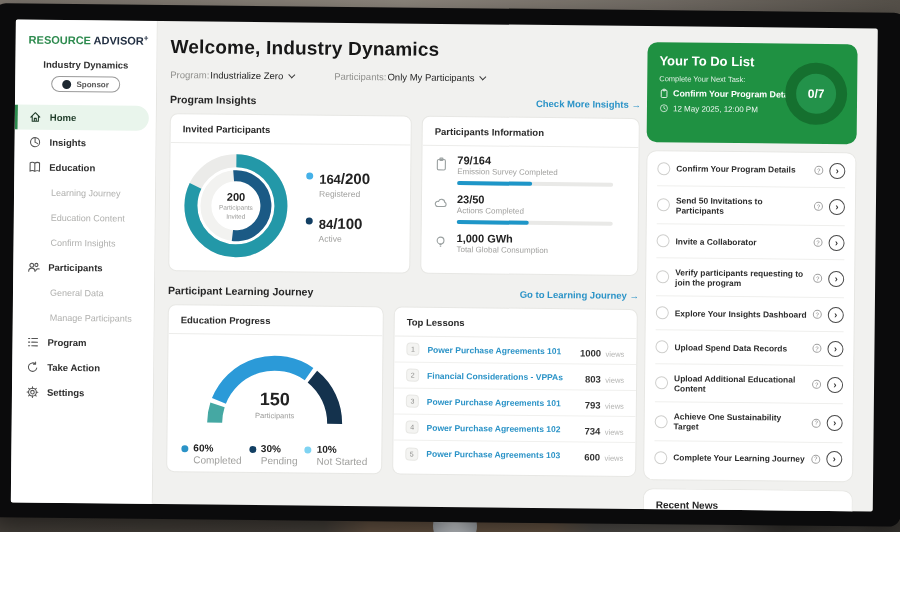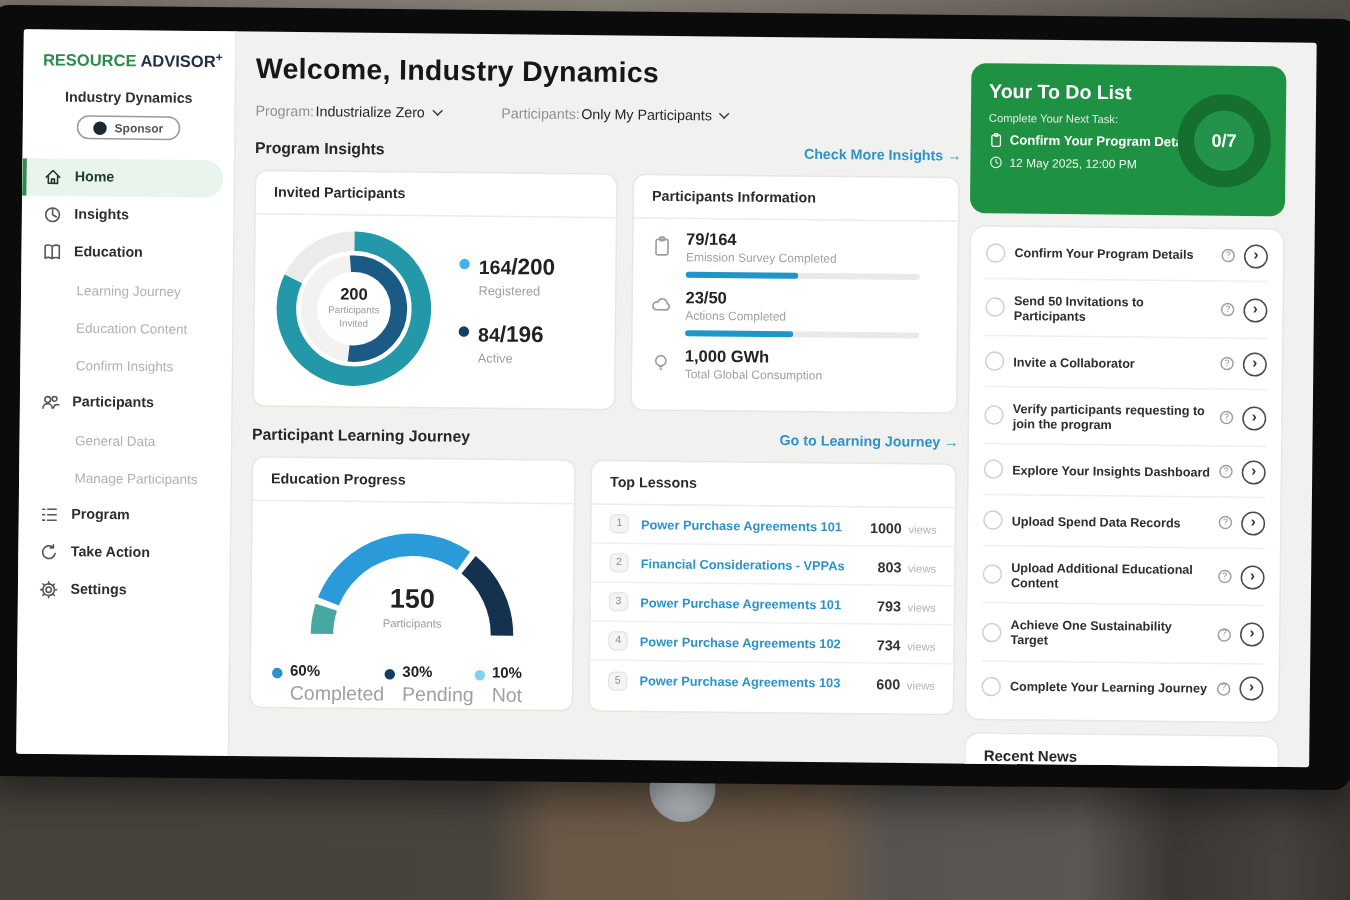--- a/index.html
+++ b/index.html
@@ -1,18 +1,18 @@
 <!DOCTYPE html>
 <html><head>
 <meta charset="utf-8">
 <style>
   * { margin:0; padding:0; box-sizing:border-box; }
   body { width:900px; height:600px; font-family:"Liberation Sans", sans-serif; overflow:hidden; }
 
-  .stage{position:relative;width:900px;height:600px;overflow:hidden;
+  .stage{position:relative;width:900px;height:532px;overflow:hidden;
     background:linear-gradient(90deg,#46413b 0%,#48433d 36%,#6b5847 41%,#6e5b49 61%,#575450 66%,#5b5752 80%,#3b3834 87%,#45423e 95%,#393632 100%);}
   .bg-top{position:absolute;top:0;left:0;right:0;height:14px;
     background:linear-gradient(90deg,#7c756d,#8d867d 45%,#6f6962 75%,#555049);}
   .stand-knob{position:absolute;left:433px;top:504px;width:44px;height:44px;border-radius:50%;
     background:radial-gradient(circle at 50% 35%,#e8ebee,#b9bec3 55%,#83888d);z-index:1;}
 
   .monitor{position:absolute;left:-6px;top:8px;width:912px;height:514px;background:#0b0b0c;
     border-radius:12px;z-index:2;transform:rotate(0.6deg);transform-origin:50% 0;
     box-shadow:0 10px 26px rgba(0,0,0,.5);}
   .screen{position:absolute;left:22px;top:16px;right:28px;bottom:15px;background:#f1f1ef;
@@ -75,21 +75,21 @@
 
   .card-edu{width:216px;height:168px;}
   .gauge-wrap{position:relative;height:88px;margin-top:10px;}
   .gauge-wrap svg{position:absolute;left:50%;transform:translateX(-50%);top:0;}
   .gauge-center{position:absolute;left:0;right:0;top:44px;text-align:center;}
   .gauge-center b{font-size:18px;color:#222;}
   .gauge-center div{font-size:7.5px;color:#9a9a98;margin-top:1px;}
   .glegend{display:flex;justify-content:space-between;padding:10px 14px 0 14px;}
   .glegend .item{position:relative;padding-left:12px;}
   .glegend .pct{font-size:10px;font-weight:800;color:#222;}
-  .glegend .lab{font-size:13px;color:#a0a09e;margin-top:1px;}
+  .glegend .lab{font-size:10px;color:#a0a09e;margin-top:1px;}
 
   .card-lessons{width:244px;height:168px;}
   .lesson-row{display:flex;align-items:center;gap:8px;padding:0 12px;height:26px;border-bottom:1px solid #f0f0ee;cursor:pointer;}
   .lesson-row:last-child{border-bottom:none;}
   .rank{width:13px;height:13px;border-radius:4px;background:#f4f4f2;border:1px solid #e7e7e4;
     font-size:7px;color:#8a8a88;display:flex;align-items:center;justify-content:center;flex:0 0 auto;}
   .ltitle{flex:1;font-size:8.5px;font-weight:700;color:#2b93c7;white-space:nowrap;overflow:hidden;}
   .views b{font-size:9.5px;color:#333;font-weight:700;}
   .views span{font-size:7.5px;color:#b3b3b1;}
 
@@ -246,21 +246,21 @@
                 </div>
               </div>
               <div class="dlegend">
                 <div class="item">
                   <span class="dot" style="background: rgb(69, 177, 232);"></span>
                   <span class="big">164</span><span class="small">/200</span>
                   <div class="lab">Registered</div>
                 </div>
                 <div class="item">
                   <span class="dot" style="background: rgb(18, 63, 99);"></span>
-                  <span class="big">84</span><span class="small">/196</span>
+                  <span class="big">84</span><span class="small">/100</span>
                   <div class="lab">Active</div>
                 </div>
               </div>
             </div>
           </div>
 
           <div class="card card-pinfo">
             <div class="card-title">Participants Information</div>
             <div class="pinfo-row">
               <svg width="14" height="14" viewBox="0 0 14 14">

